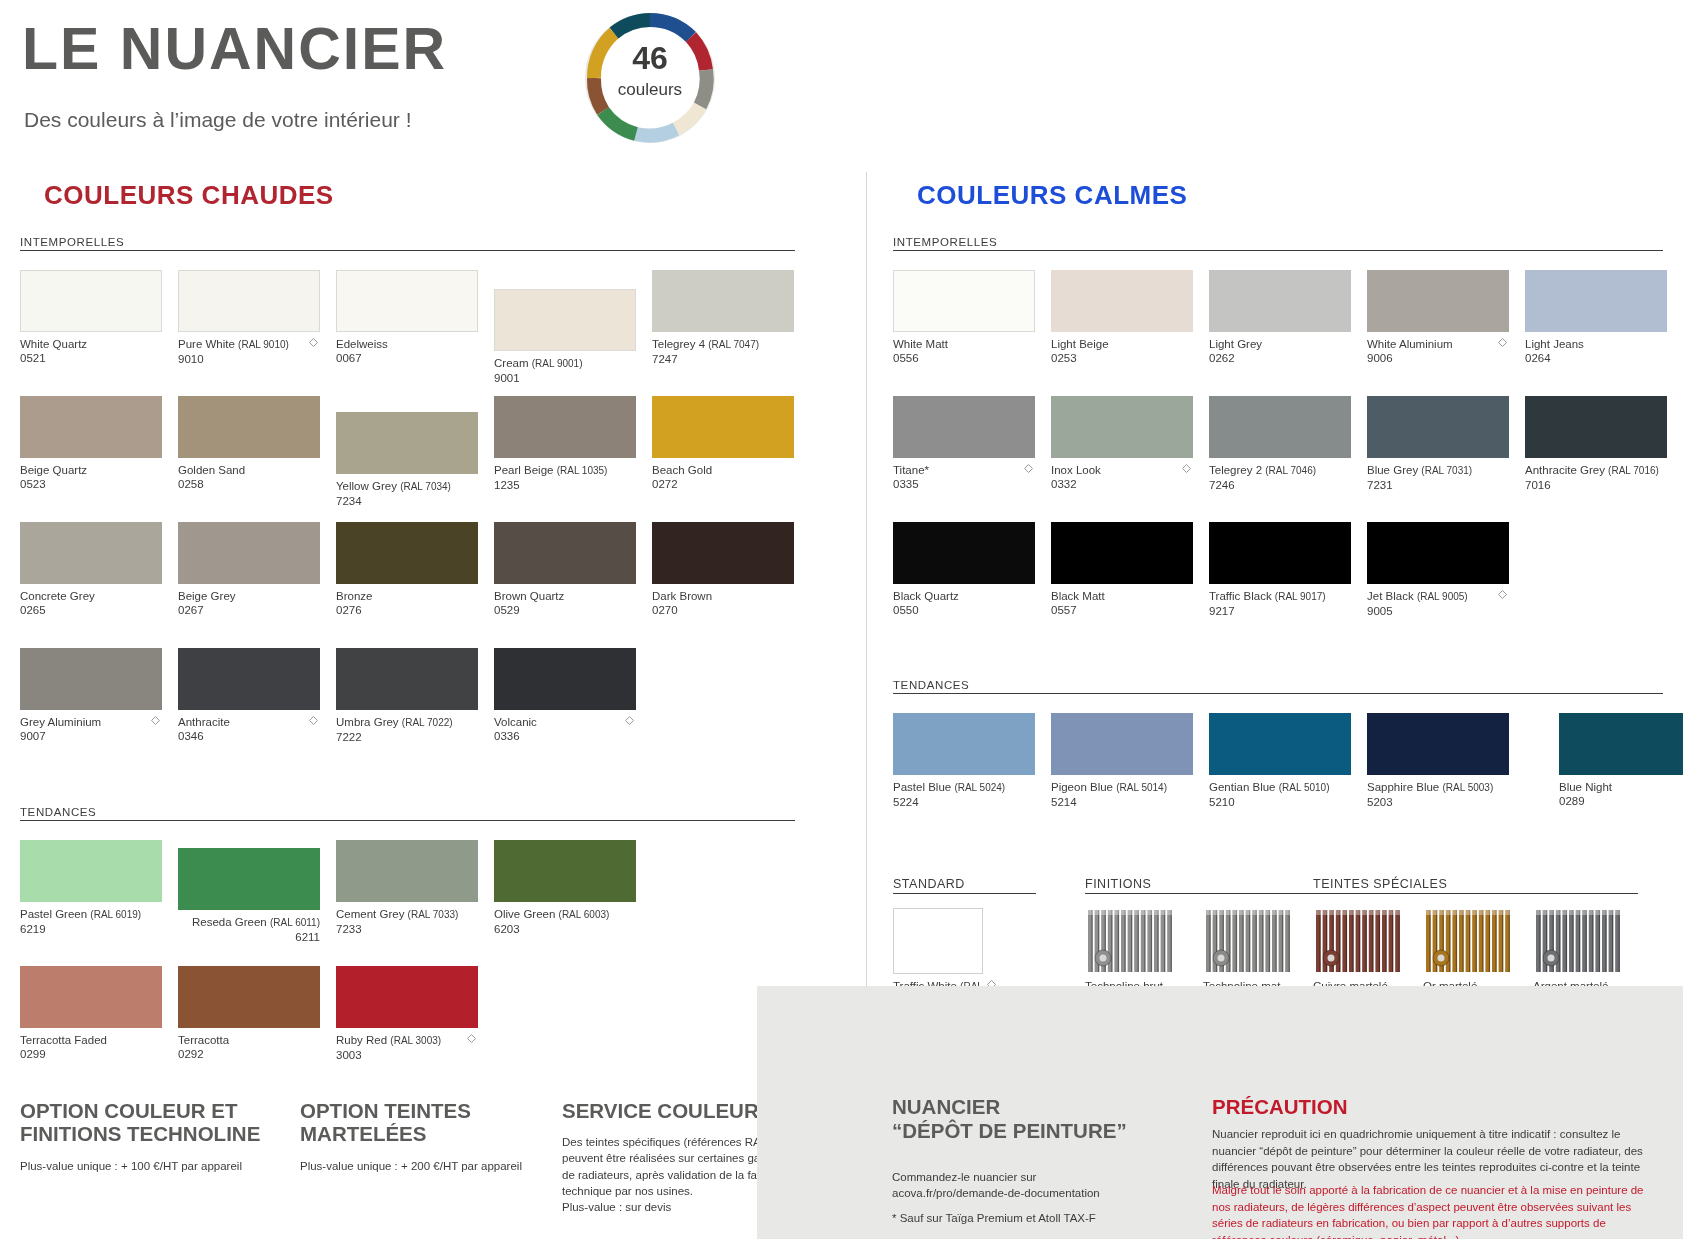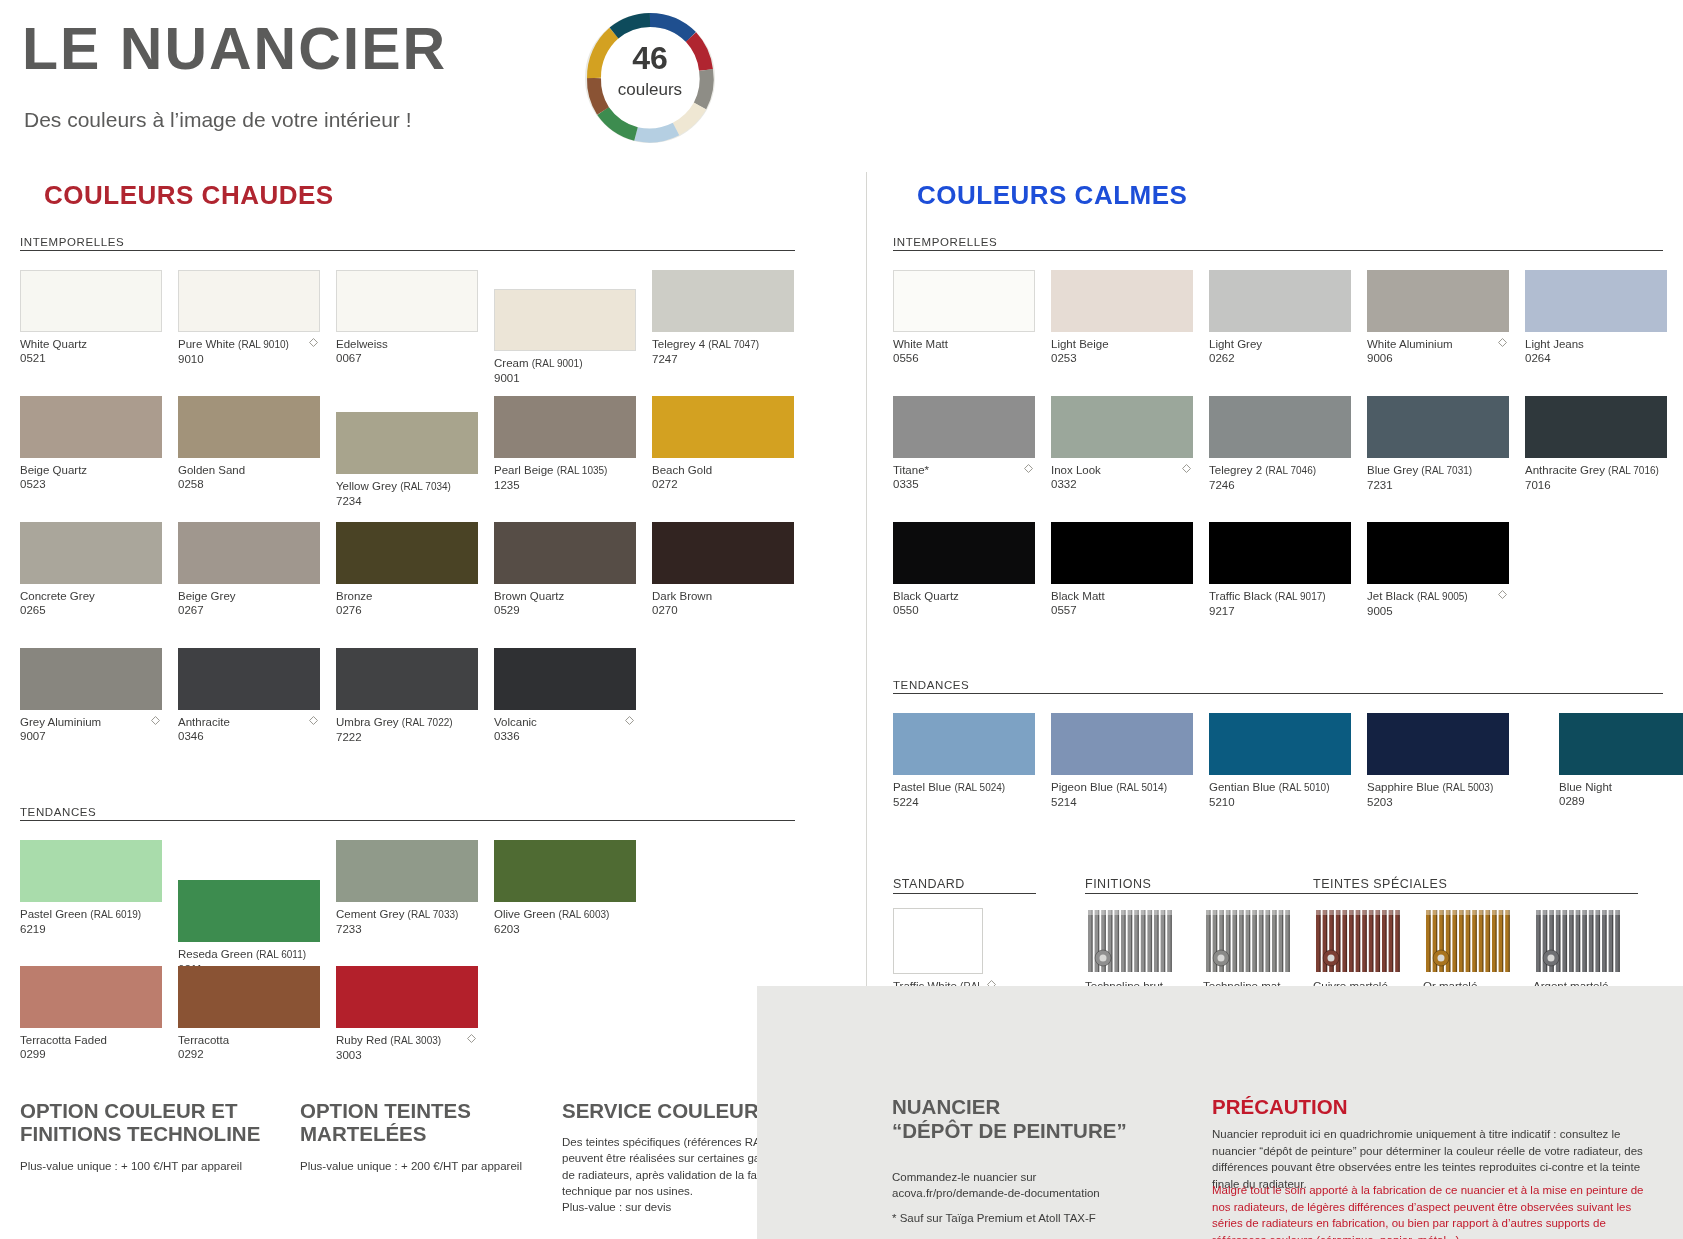--- a/index.html
+++ b/index.html
@@ -252,21 +252,21 @@
       </div>
     </div>
   </div>
 <div id="warm-trends">
     <div class="swatch" style="left: 20px; top: 840px;">
       <div class="swatch-inner">
         <div class="chip" style="background:#a9dcab"></div>
         <div class="cap"><span>Pastel Green</span> <span class="ral">(RAL 6019)</span><span class="code">6219</span></div>
       </div>
     </div>
-    <div class="swatch" style="left: 178px; top: 880px;">
+    <div class="swatch" style="left: 178px; top: 848px; text-align: right;">
       <div class="swatch-inner">
         <div class="chip" style="background:#3d8c4f"></div>
         <div class="cap"><span>Reseda Green</span> <span class="ral">(RAL 6011)</span><span class="code">6211</span></div>
       </div>
     </div>
     <div class="swatch" style="left: 336px; top: 840px;">
       <div class="swatch-inner">
         <div class="chip" style="background:#909a8a"></div>
         <div class="cap"><span>Cement Grey</span> <span class="ral">(RAL 7033)</span><span class="code">7233</span></div>
       </div>

